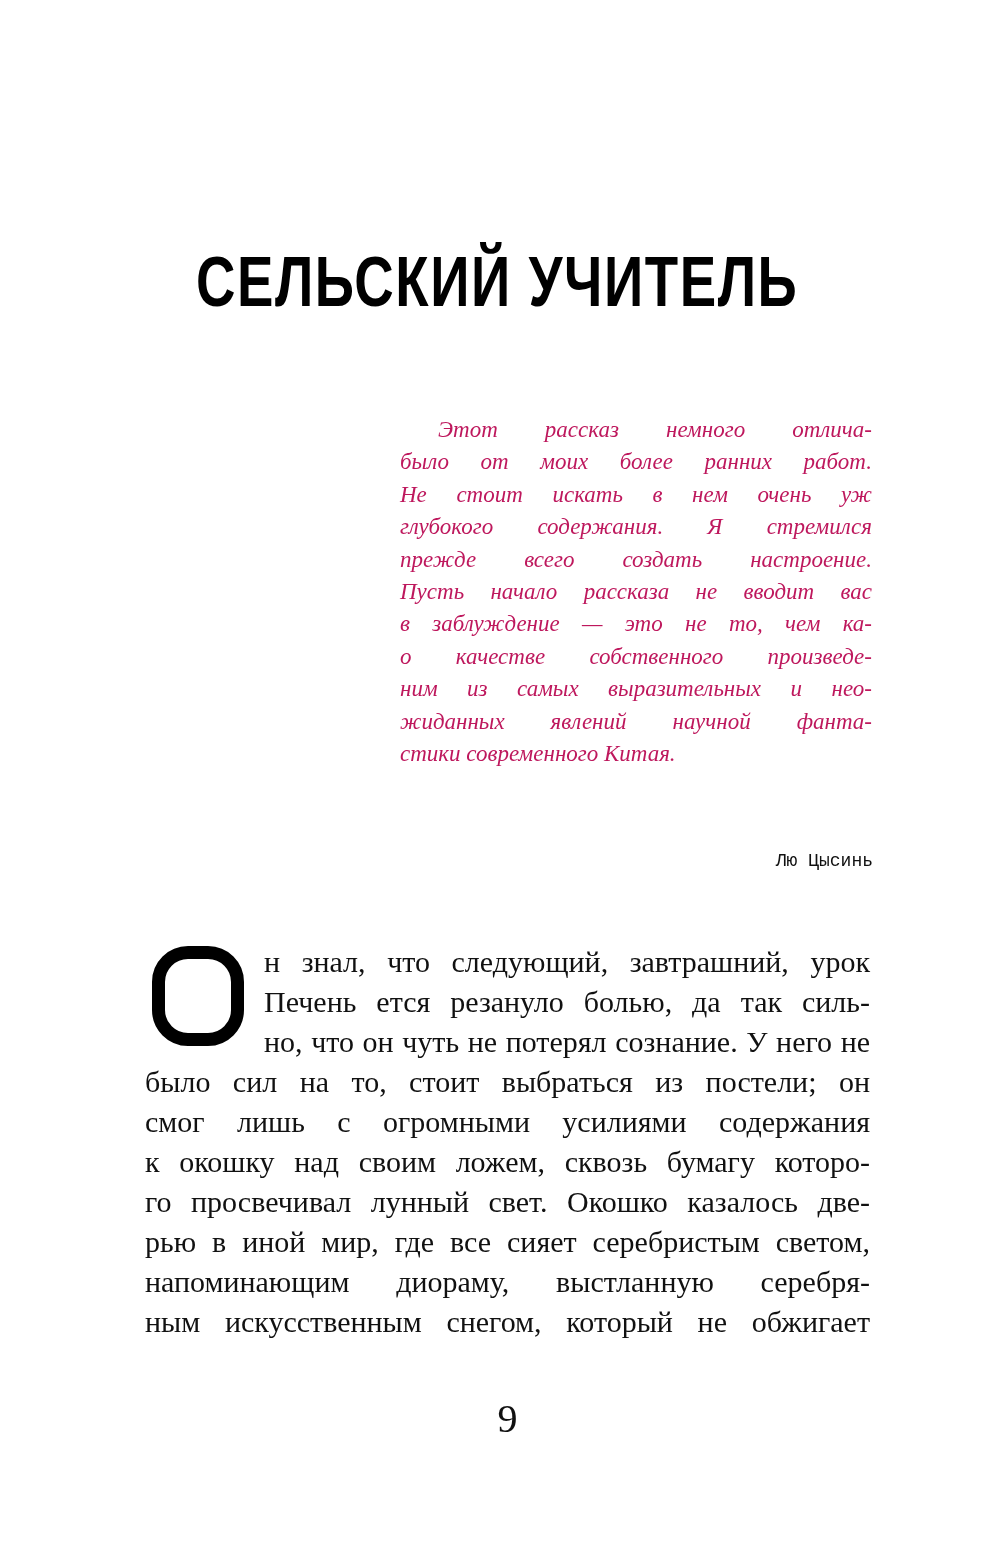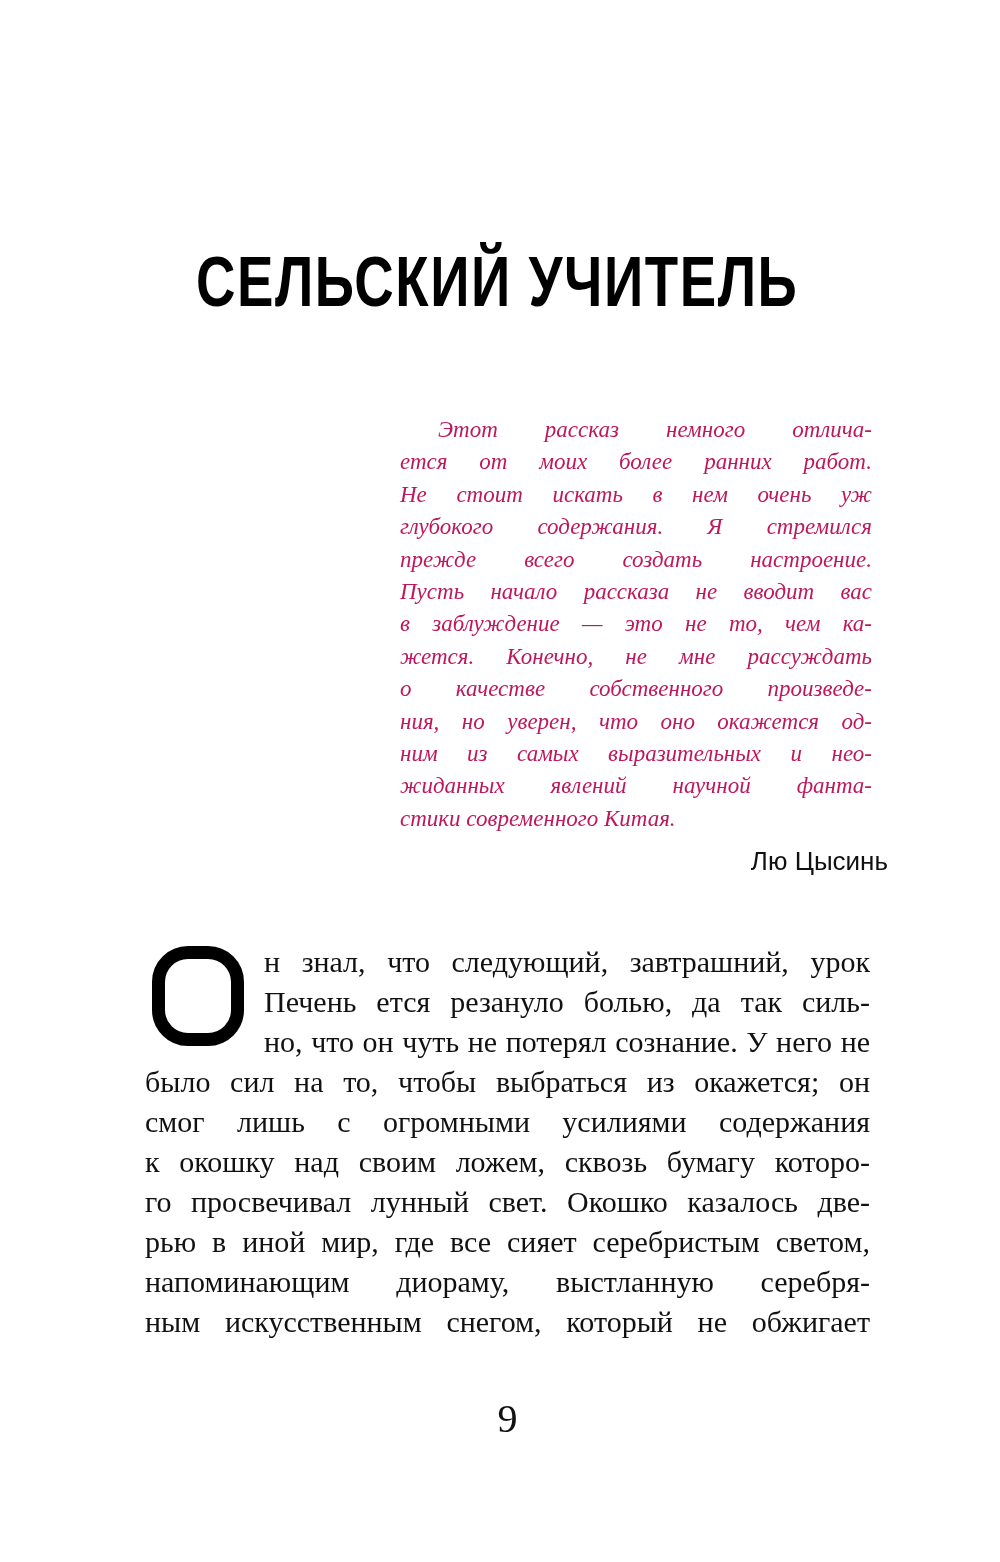--- a/index.html
+++ b/index.html
@@ -42,25 +42,25 @@
     width: 472px;
     font-family: "Liberation Serif", serif;
     font-style: italic;
     font-size: 23px;
     line-height: 32.4px;
     color: #be185d;
   }
   .attribution {
     position: absolute;
     top: 846px;
-    left: 384px;
+    left: 369px;
     width: 472px;
     text-align: right;
-    font-family: Liberation Sans, sans-serif;
-    font-size: 26px;
+    font-family: Liberation Mono, monospace;
+    font-size: 18px;
     line-height: 30px;
     color: #111111;
   }
 
   
   .tline {
     text-align: justify;
     text-align-last: justify;
   }
   .tline-last {
@@ -118,45 +118,43 @@
 </style>
 </head>
 <body>
 
 <div class="page">
 
   <h1 class="title">СЕЛЬСКИЙ УЧИТЕЛЬ</h1>
 
   <div class="epigraph">
       <div class="tline tline-indent">Этот рассказ немного отлича-</div>
-      <div class="tline">ется от моих более ранних работ.</div>
+      <div class="tline">было от моих более ранних работ.</div>
       <div class="tline">Не стоит искать в нем очень уж</div>
       <div class="tline">глубокого содержания. Я стремился</div>
       <div class="tline">прежде всего создать настроение.</div>
       <div class="tline">Пусть начало рассказа не вводит вас</div>
       <div class="tline">в заблуждение — это не то, чем ка-</div>
-      <div class="tline">жется. Конечно, не мне рассуждать</div>
       <div class="tline">о качестве собственного произведе-</div>
-      <div class="tline">ния, но уверен, что оно окажется од-</div>
       <div class="tline">ним из самых выразительных и нео-</div>
       <div class="tline">жиданных явлений научной фанта-</div>
       <div class="tline tline-last">стики современного Китая.</div>
     </div>
 
   <div class="attribution">Лю Цысинь</div>
 
   <div class="body-text">
     <span class="dropcap">
         <span class="dropcap-letter">О</span>
       </span>
     <div>
         <div class="tline">н знал, что следующий, завтрашний, урок</div>
         <div class="tline">Печень ется резануло болью, да так силь-</div>
         <div class="tline">но, что он чуть не потерял сознание. У него не</div>
-        <div class="tline">было сил на то, чтобы выбраться из окажется; он</div>
+        <div class="tline">было сил на то, стоит выбраться из постели; он</div>
         <div class="tline">смог лишь с огромными усилиями содержания</div>
         <div class="tline">к окошку над своим ложем, сквозь бумагу которо-</div>
         <div class="tline">го просвечивал лунный свет. Окошко казалось две-</div>
         <div class="tline">рью в иной мир, где все сияет серебристым светом,</div>
         <div class="tline">напоминающим диораму, выстланную серебря-</div>
         <div class="tline">ным искусственным снегом, который не обжигает</div>
       </div>
   </div>
 
   <div class="pagenum">9</div>

